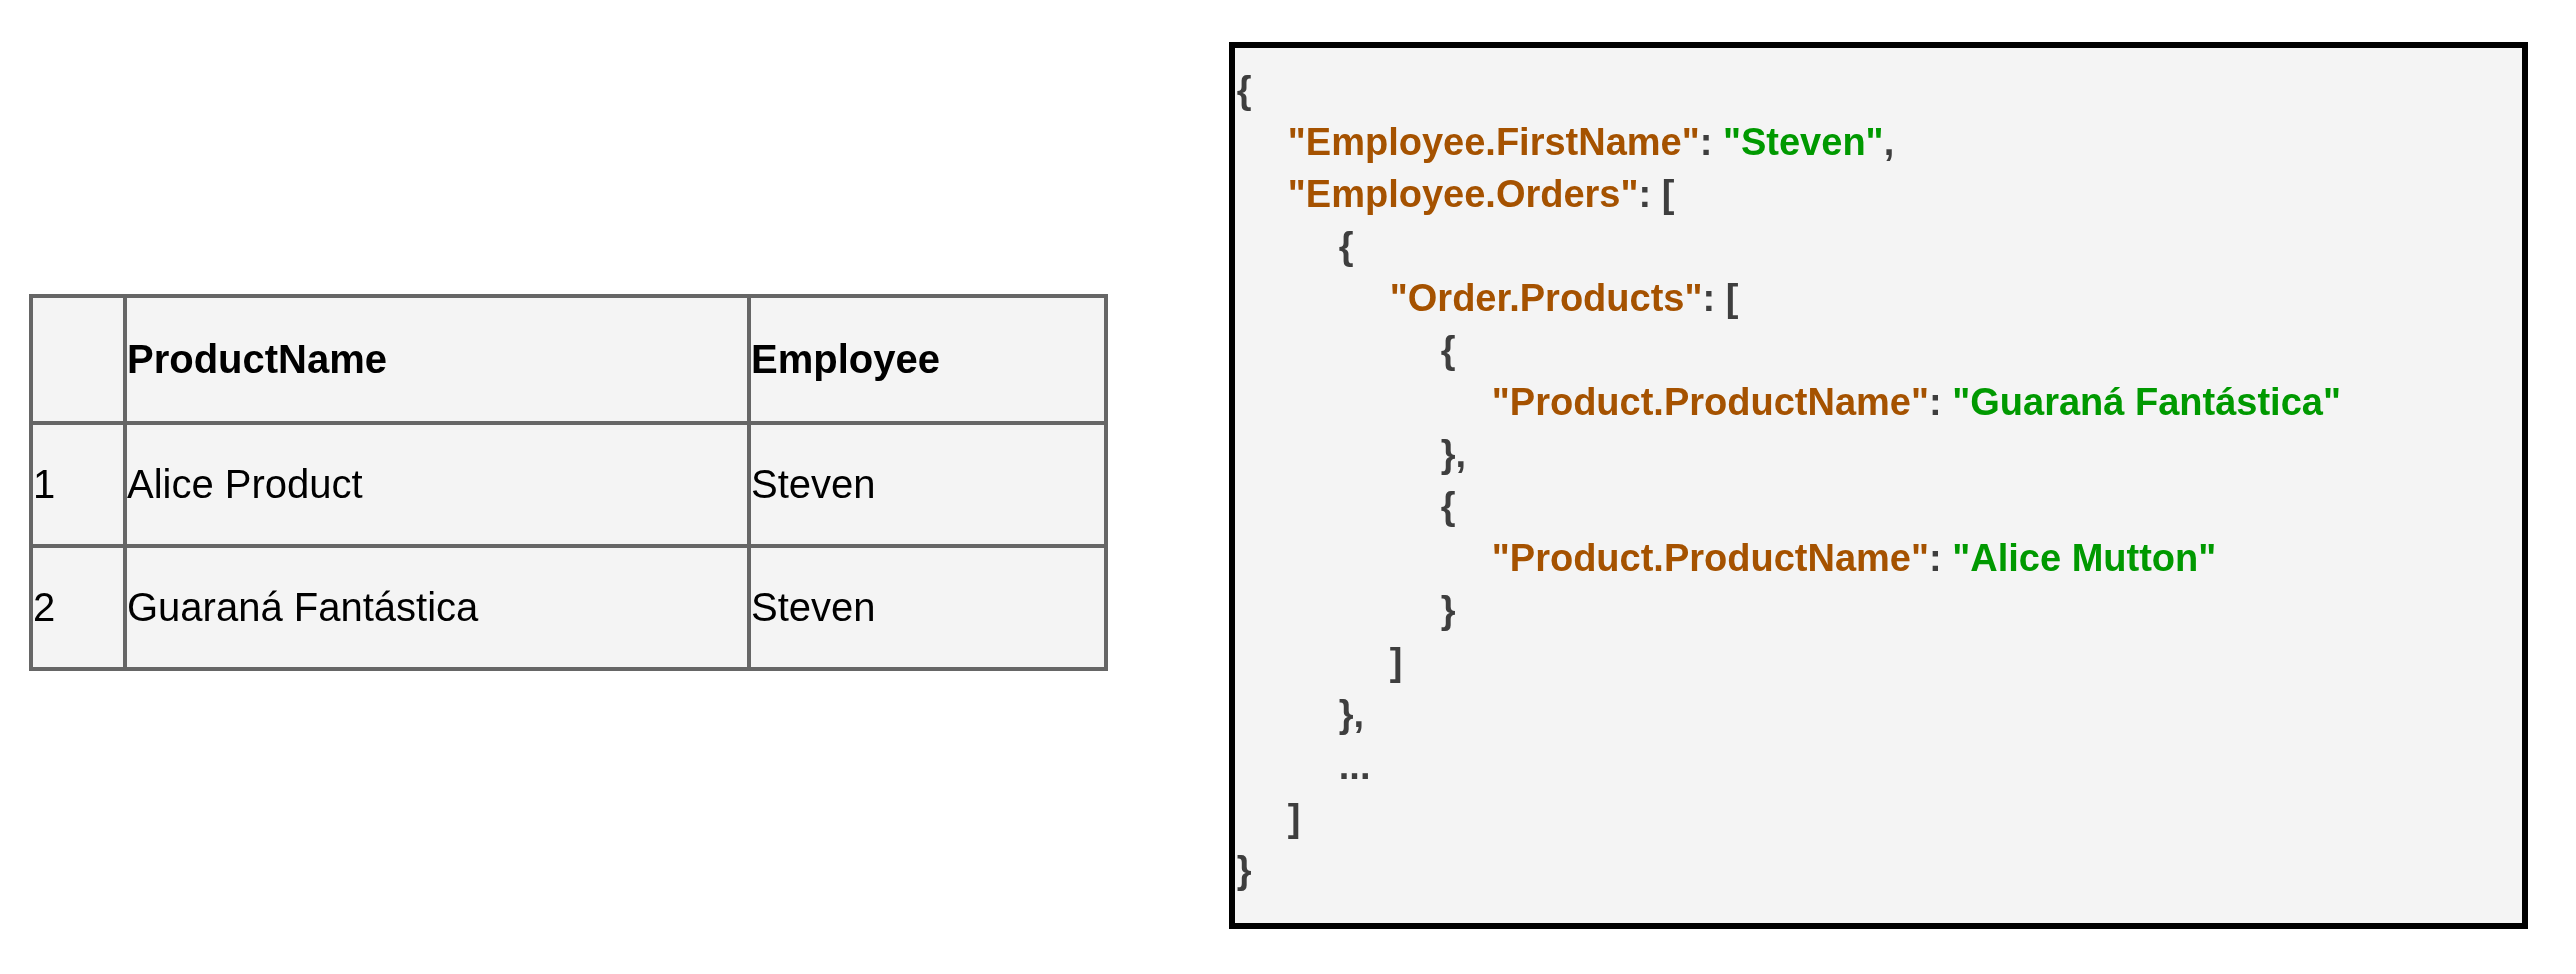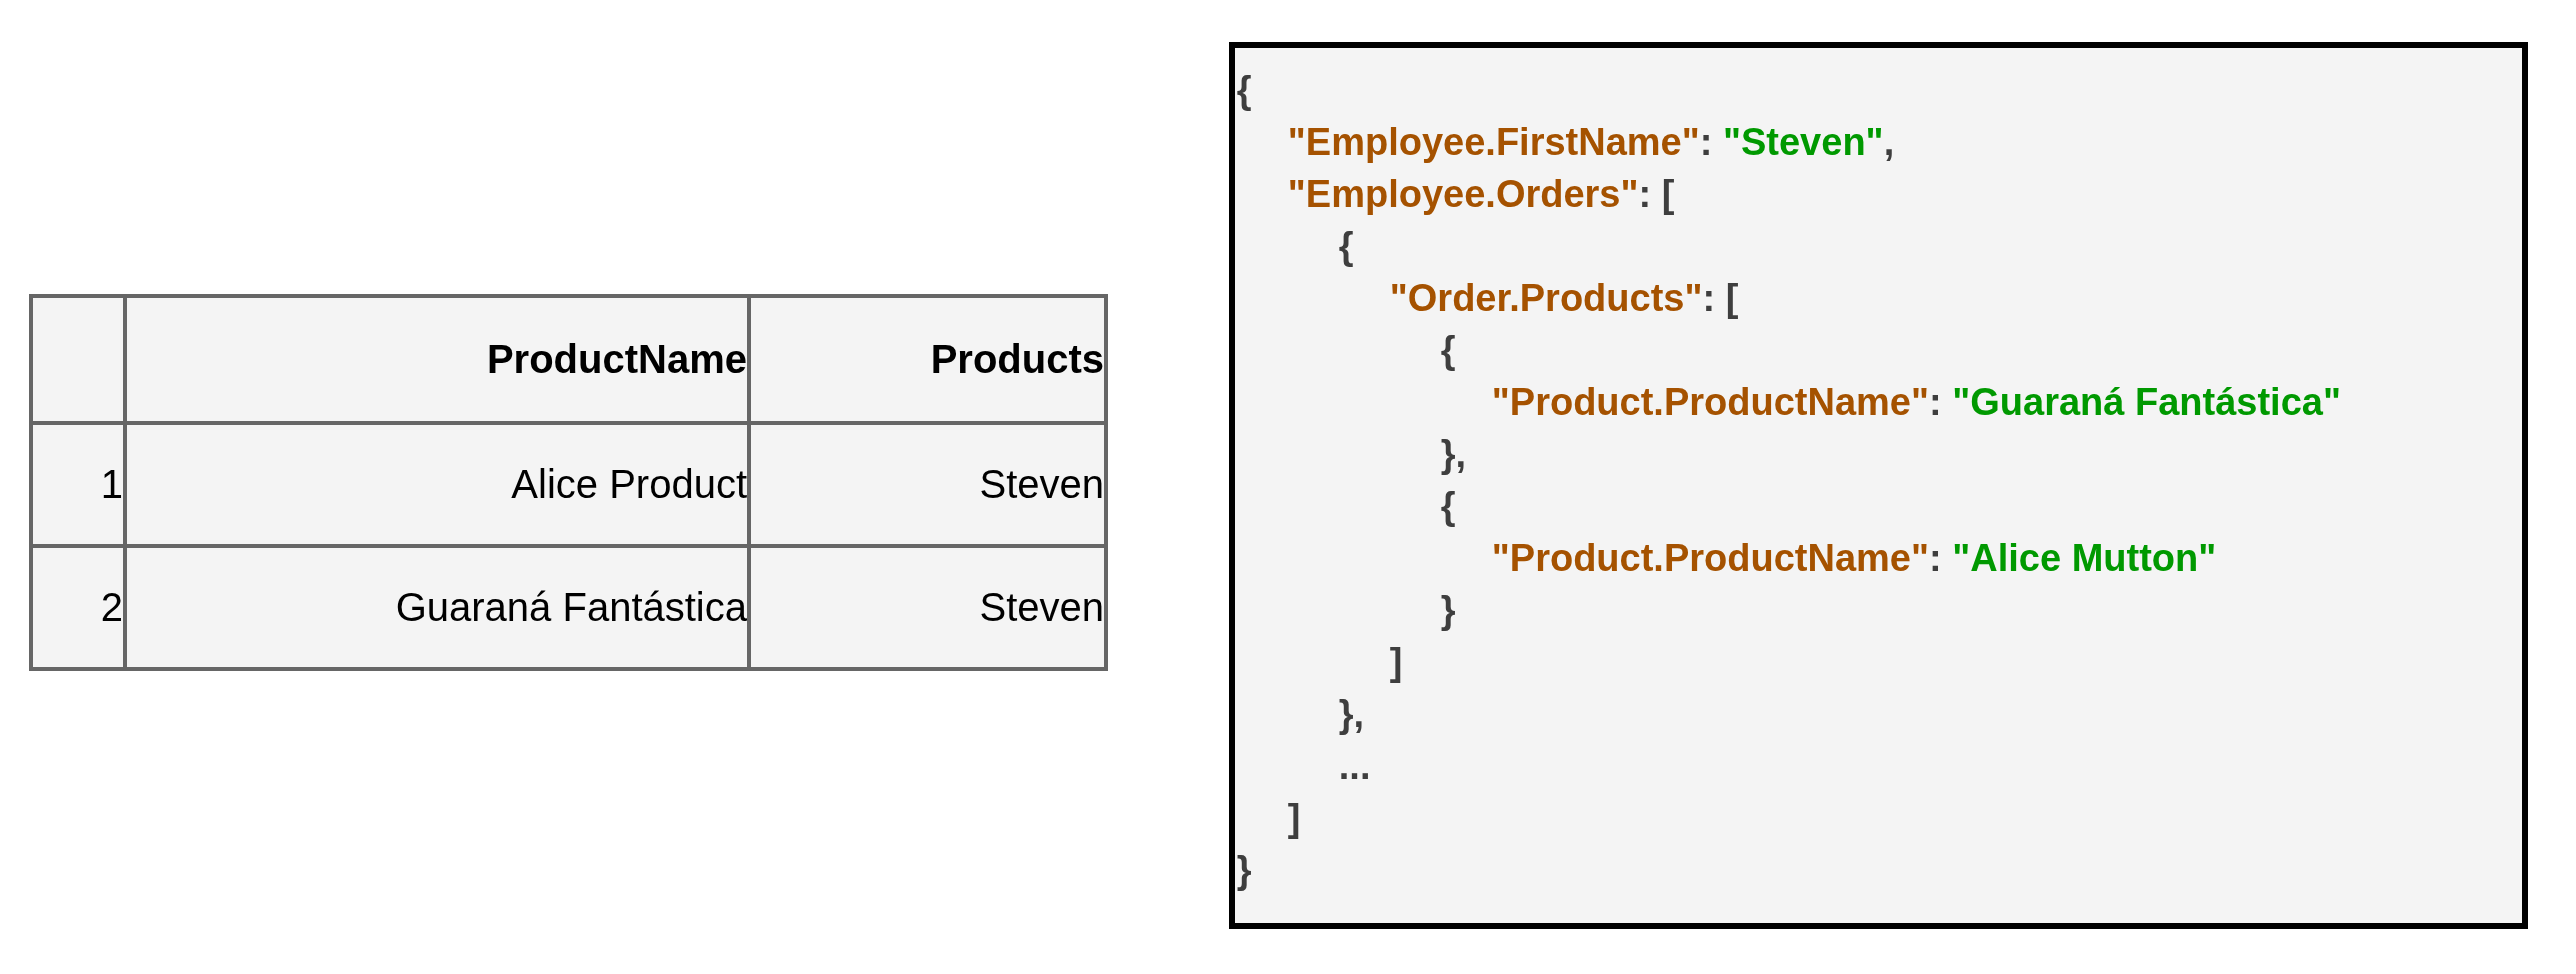--- a/index.html
+++ b/index.html
@@ -21,21 +21,21 @@
     position: absolute;
     left: 29px;
     top: 294px;
     border-collapse: collapse;
     table-layout: fixed;
     background: #f4f4f4;
   }
   table.result-grid th,
   table.result-grid td {
     border: 4.4px solid #666666;
-    text-align: right;
+    text-align: left;
     vertical-align: middle;
     font-size: 40px;
     color: #000000;
     padding: 0;
     overflow: hidden;
   }
   table.result-grid th { font-weight: bold; }
   table.result-grid td { font-weight: normal; }
   .col-rownum   { width: 94px; }
   .col-product  { width: 624px; }
@@ -77,21 +77,21 @@
   <table class="result-grid">
     <colgroup>
       <col class="col-rownum">
       <col class="col-product">
       <col class="col-first">
     </colgroup>
     <thead>
       <tr class="grid-header-row">
           <th></th>
           <th>ProductName</th>
-          <th>Products</th>
+          <th>Employee</th>
         </tr>
     </thead>
     <tbody>
         <tr class="grid-data-row">
           <td>1</td>
           <td>Alice Product</td>
           <td>Steven</td>
         </tr>
         <tr class="grid-data-row">
           <td>2</td>

